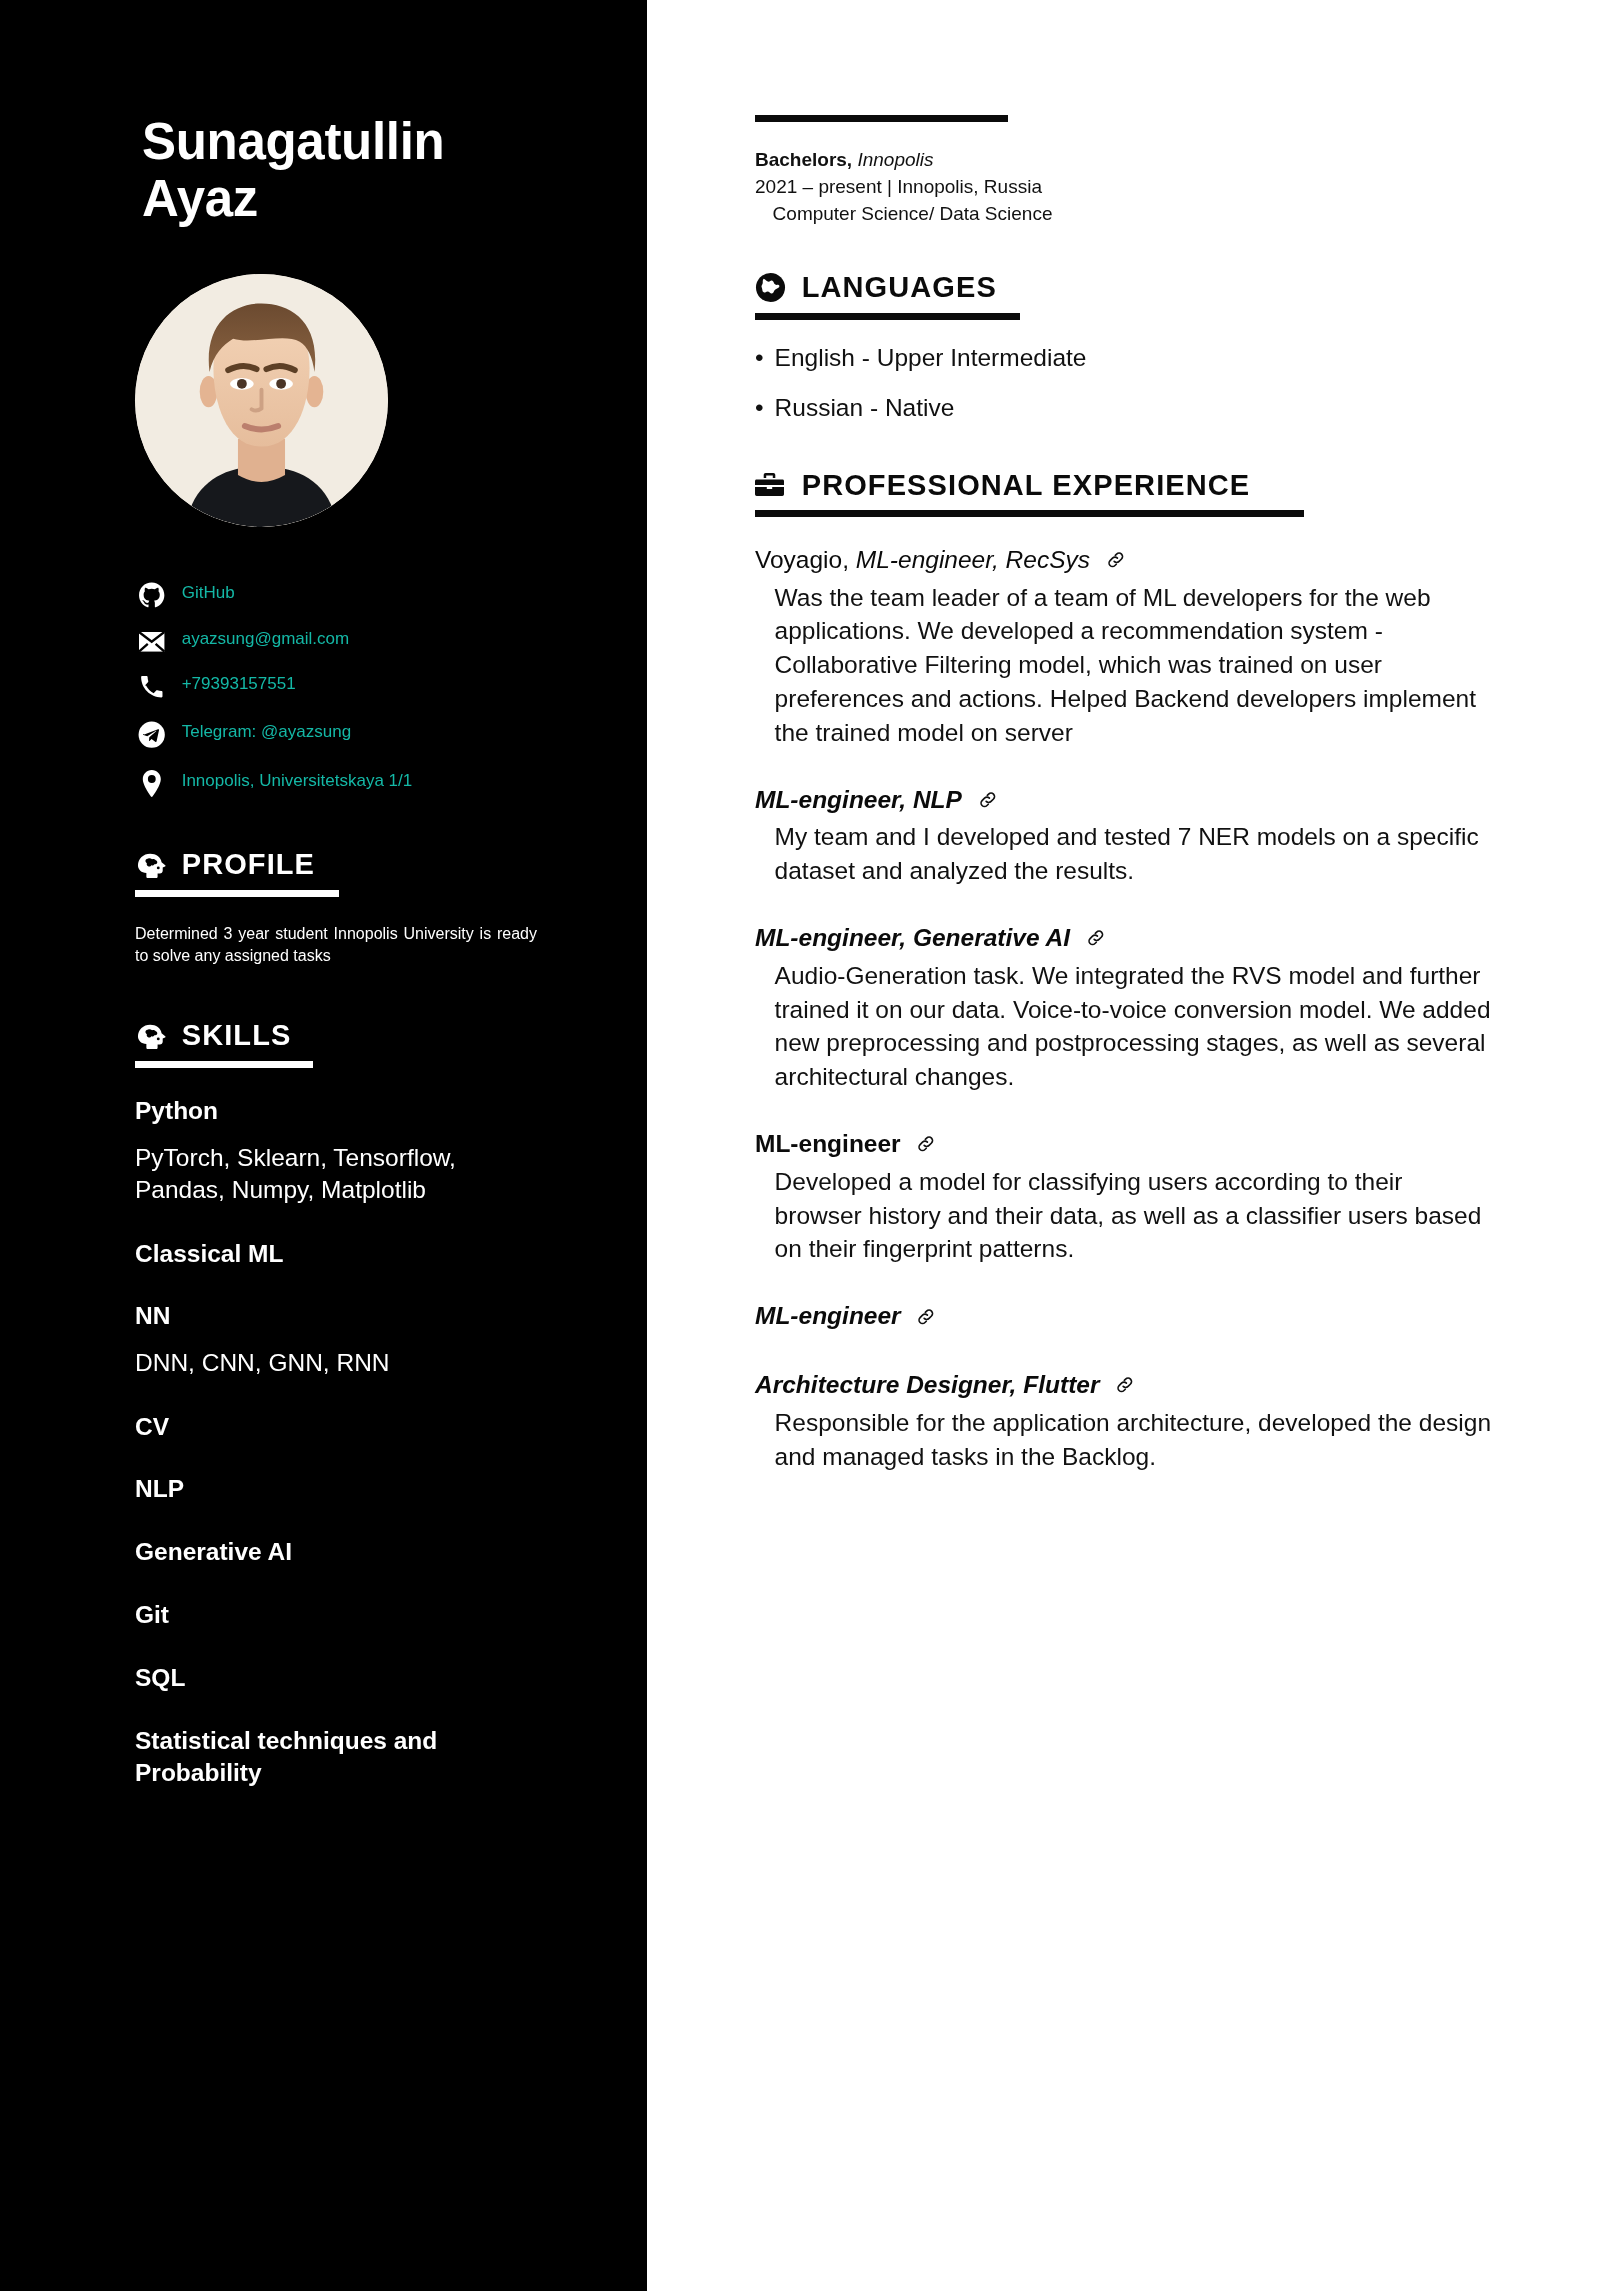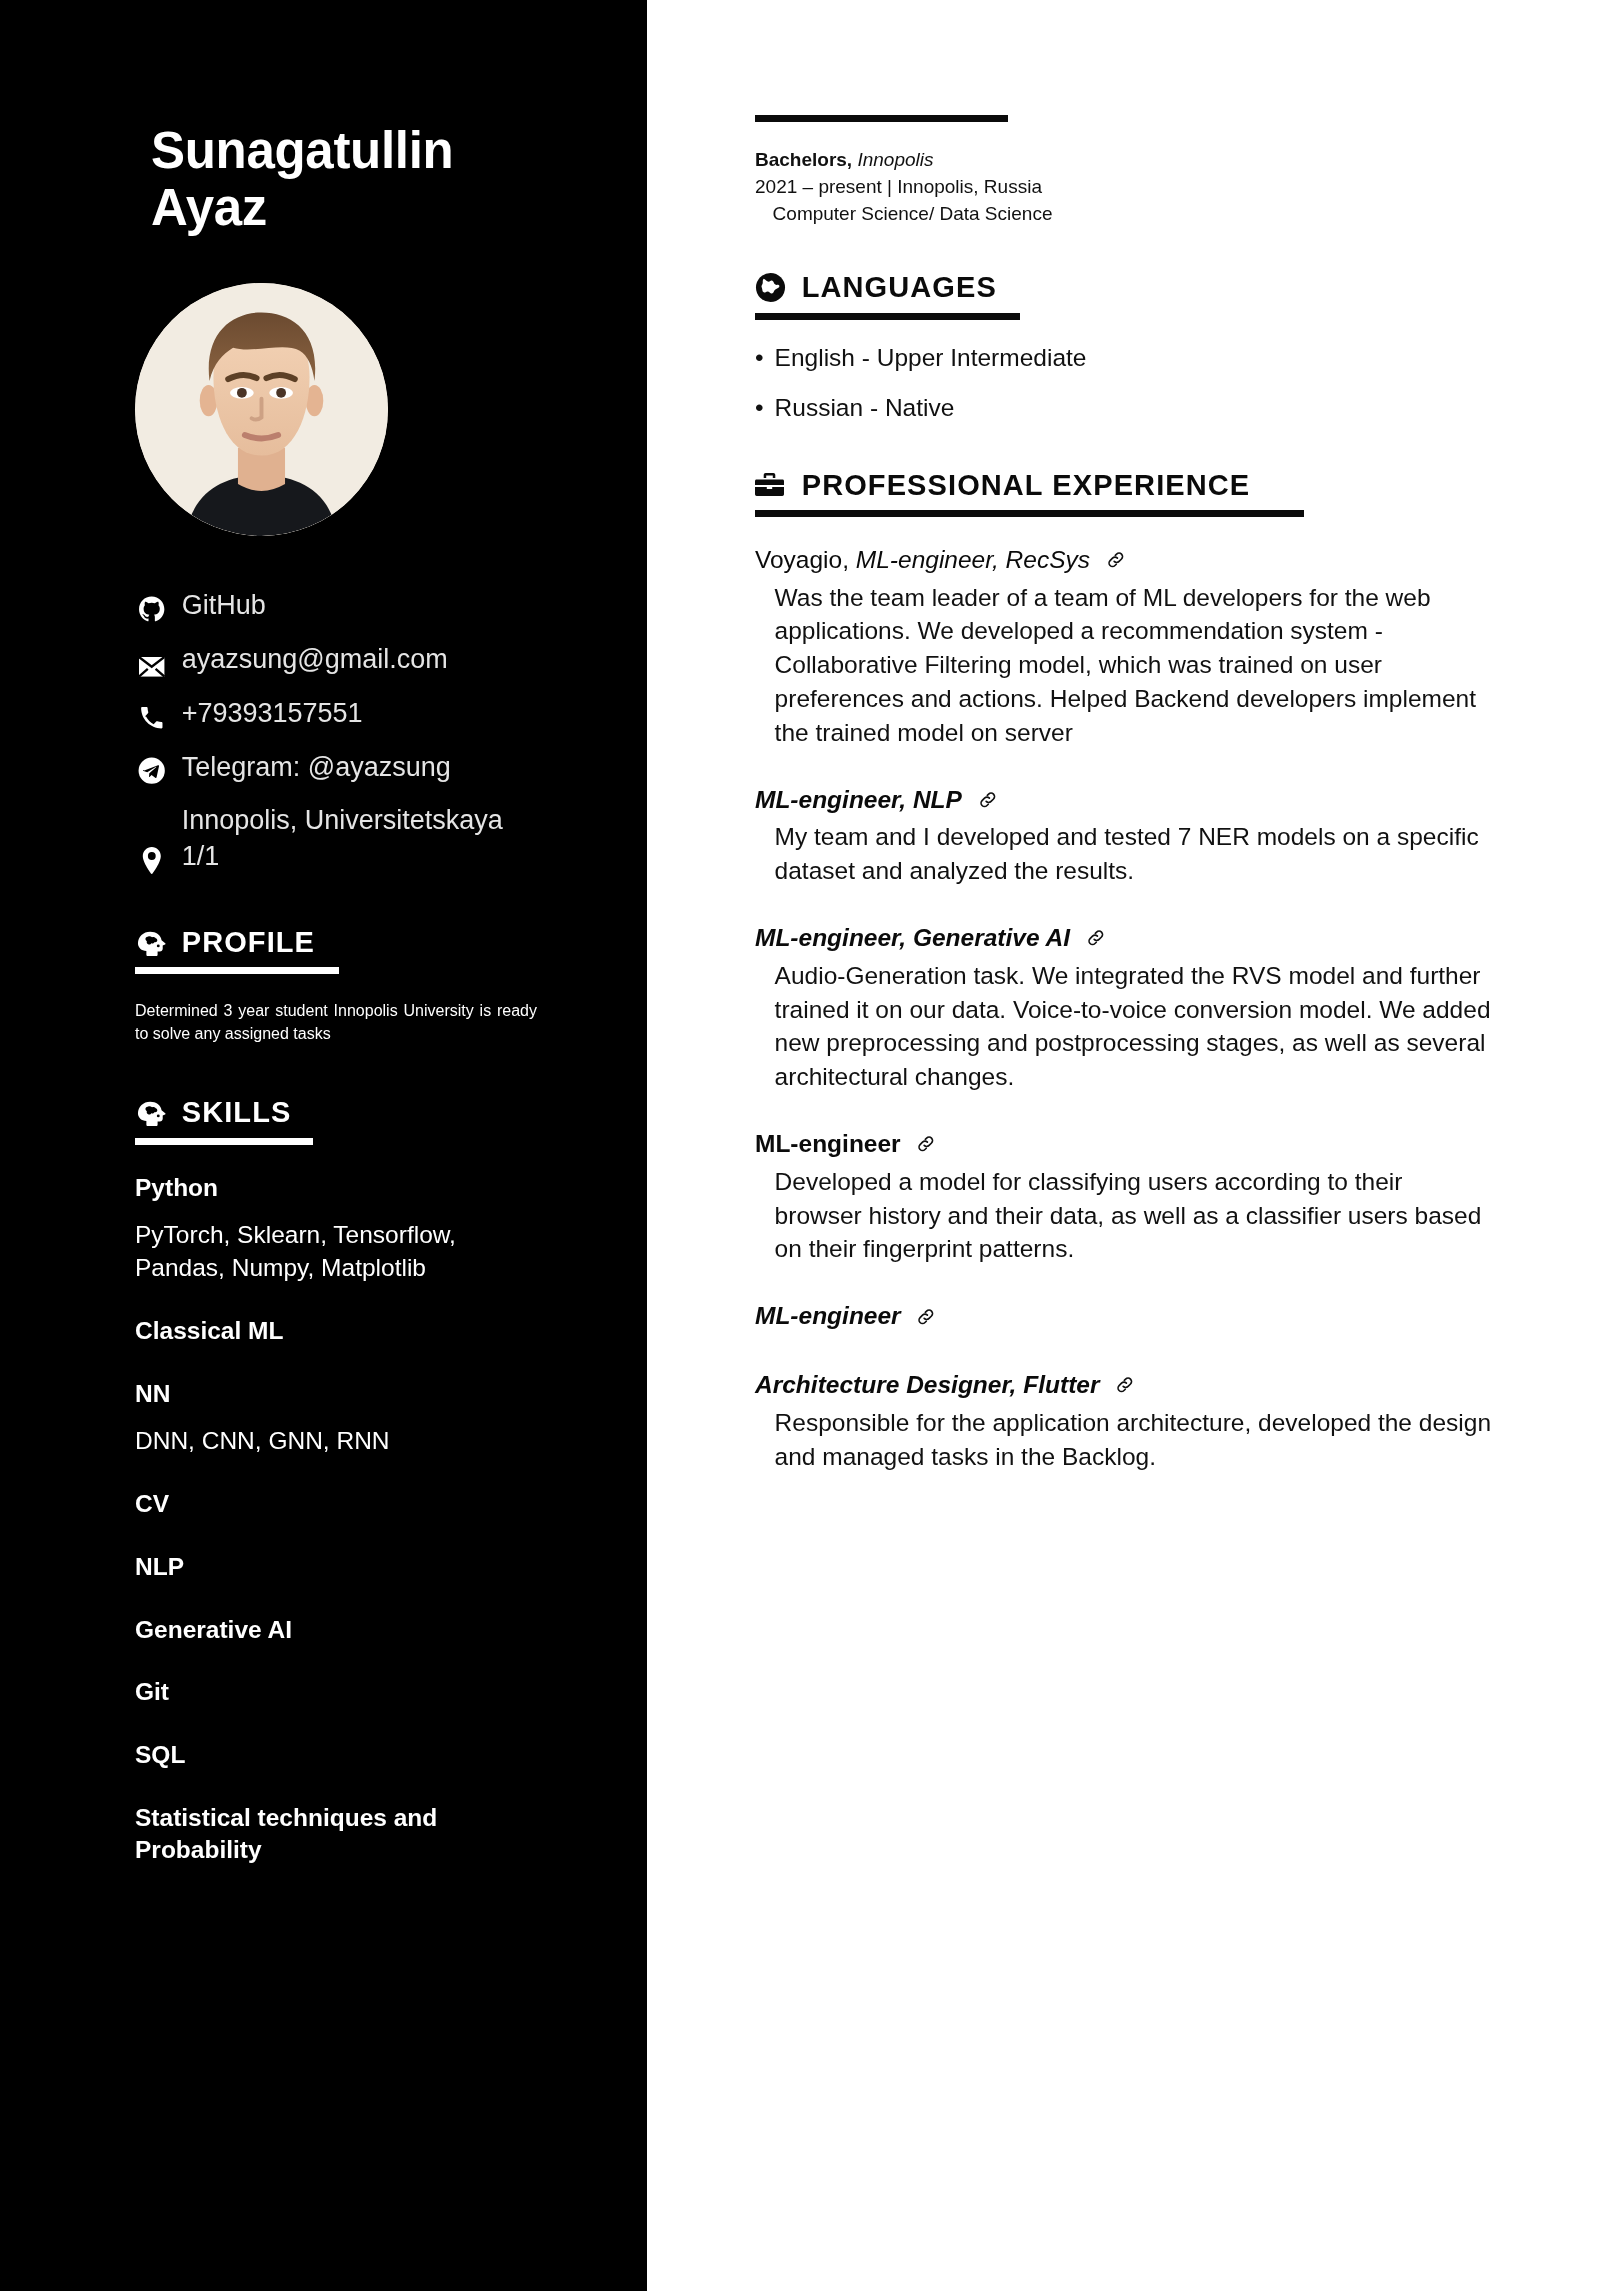--- a/index.html
+++ b/index.html
@@ -32,21 +32,21 @@
     position: relative;
   }
   .sidebar-inner {
     padding: 106px 127px 0 135px;
   }
   .name {
     font-size: 51px;
     font-weight: bold;
     line-height: 1.12;
     letter-spacing: -0.3px;
-    margin: 16px;
+    margin: 7px;
     color: #ffffff;
   }
   .role {
     font-size: 40px;
     font-style: italic;
     font-weight: normal;
     line-height: 1.16;
     margin: 17.6px 0 0 0;
     color: #ffffff;
   }
@@ -62,25 +62,25 @@
   }
   .photo-svg { display: block; width: 253px; height: 253px; }
 
   .contact-list {
     margin-top: 51px;
     list-style: none;
     padding: 0;
   }
   .contact-item {
     display: flex;
-    align-items: flex-end;
+    align-items: center;
     margin-bottom: 17.6px;
-    font-size: 27px;
+    font-size: 17px;
     line-height: 1.34;
-    color: #e5e5e5;
+    color: #14b8a6;
   }
   .contact-icon {
     width: 33px;
     min-width: 33px;
     margin-right: 13.7px;
     display: flex;
     align-items: flex-start;
     justify-content: center;
     padding-top: 3.9px;
   }

